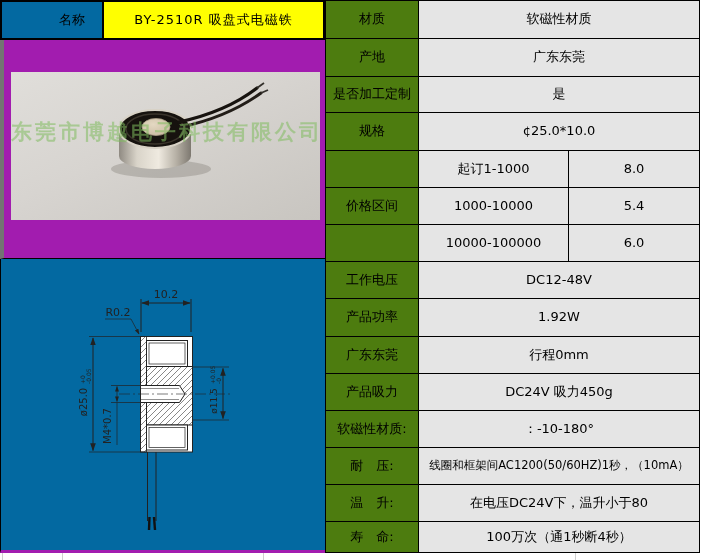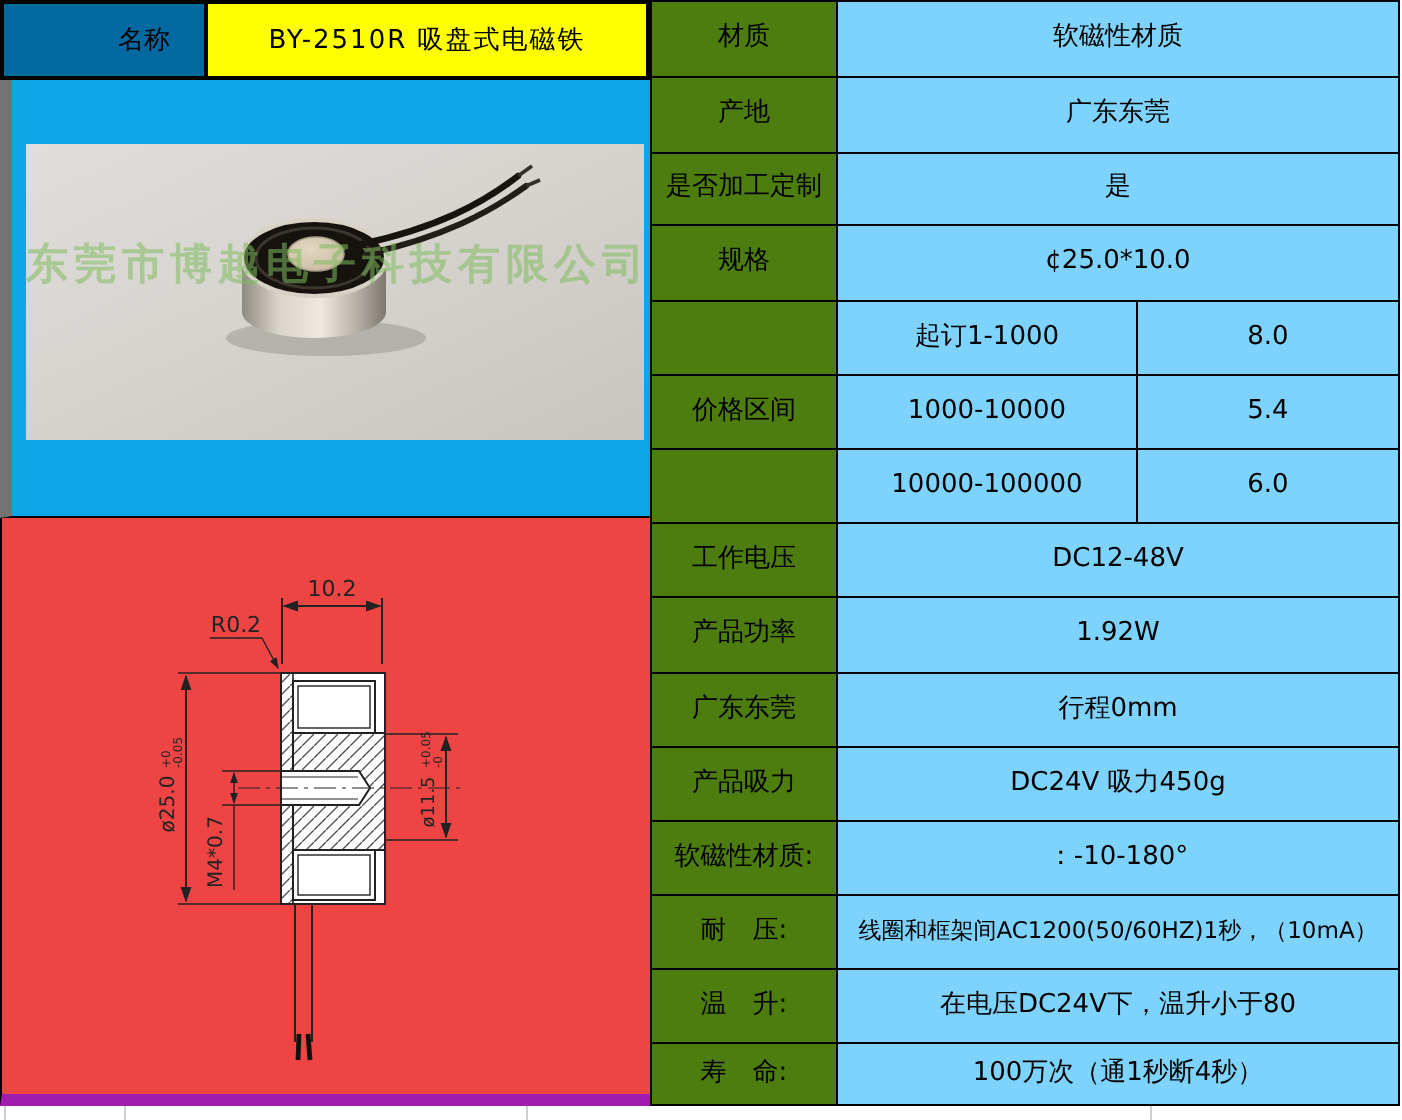--- a/index.html
+++ b/index.html
@@ -8,40 +8,40 @@
 
   
   .name-row{position:absolute;left:0;top:0;width:325px;height:40px;display:flex;
             box-sizing:border-box;border:2px solid #000;background:#0369a1;padding-left:40px;}
   .name-label{width:60px;display:flex;align-items:center;justify-content:center;
               border-right:2px solid #000;font-size:13px;}
   .name-title{flex:1;display:flex;align-items:center;justify-content:center;
               background:#ffff00;font-size:13px;letter-spacing:1px;}
 
   .photo-cell{position:absolute;left:0;top:40px;width:325px;height:219px;box-sizing:border-box;
-              border-left:6px solid #737373;border-bottom:1px solid #000;background:#0ea5e9;}
+              border-left:4px solid #737373;border-bottom:1px solid #000;background:#a21caf;}
   .photo{position:absolute;left:7px;top:32px;width:309px;height:148px;overflow:hidden;
          background:linear-gradient(155deg,#e0deda 0%,#d7d4d0 45%,#c8c5c0 100%);}
   .magnet-svg{position:absolute;left:0;top:0;}
   .watermark{position:absolute;left:0;right:0;top:46px;text-align:center;font-size:21px;
              font-weight:bold;letter-spacing:3px;white-space:nowrap;
              color:rgba(128,188,95,0.55);}
 
   .drawing-cell{position:absolute;left:0;top:259px;width:325px;height:294px;box-sizing:border-box;
-                border-left:1px solid #000;border-bottom:6px solid #a21caf;background:#ef4444;}
+                border-left:1px solid #000;border-bottom:3px solid #a21caf;background:#0369a1;}
   .drawing-svg{display:block;}
   .dimtxt{font-family:"DejaVu Sans","Liberation Sans",sans-serif;fill:#222;}
 
   
   table.spec{position:absolute;left:325px;top:0;border-collapse:collapse;table-layout:fixed;
              width:374px;}
   table.spec td{border:1px solid #000;padding:0;text-align:center;vertical-align:middle;
                 overflow:hidden;font-size:13px;line-height:1.15;}
   td.lab{background:#4d7c0f;}
-  td.val{background:#7dd3fc;font-size:12.5px;}
+  td.val{background:#e5e5e5;font-size:12.5px;}
   td.val.small{font-size:11.5px;text-align:center;}
   td.price{text-align:right;padding-right:10px;font-size:12.5px;}
 
   
   .gridstub{position:absolute;top:553px;height:7px;width:1px;background:#cfcfcf;}
 </style>
 </head>
 <body>
 
 <div class="page">

